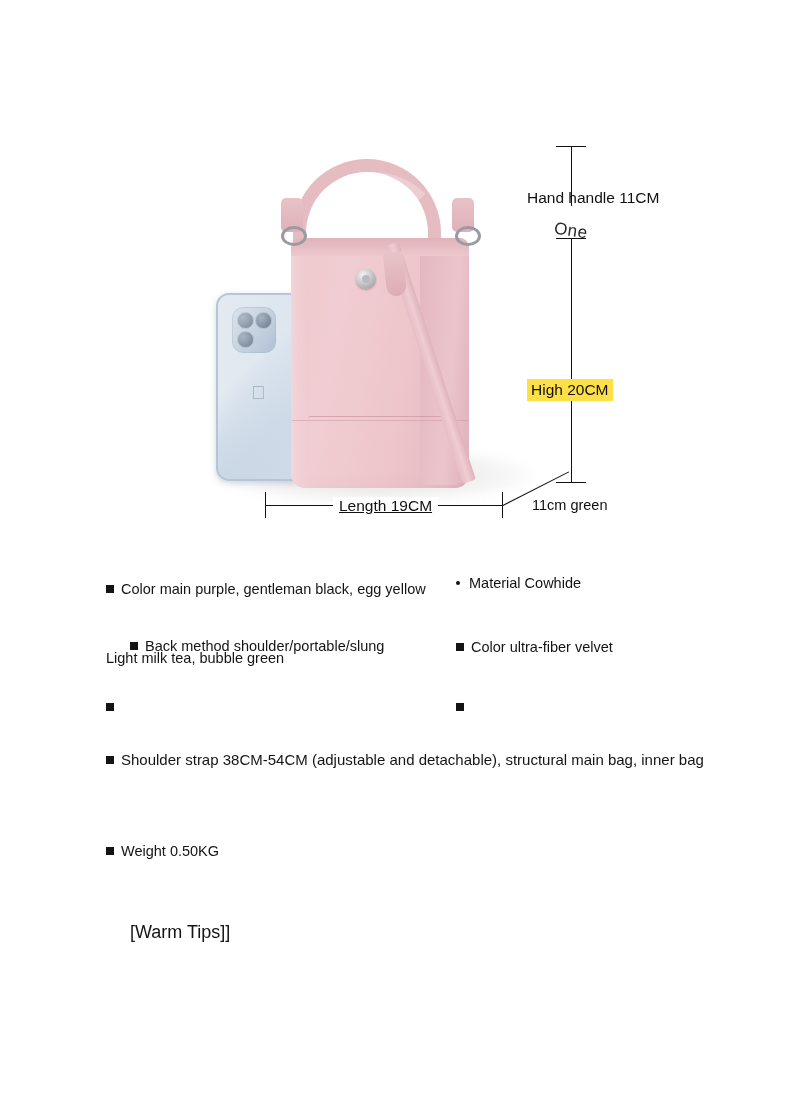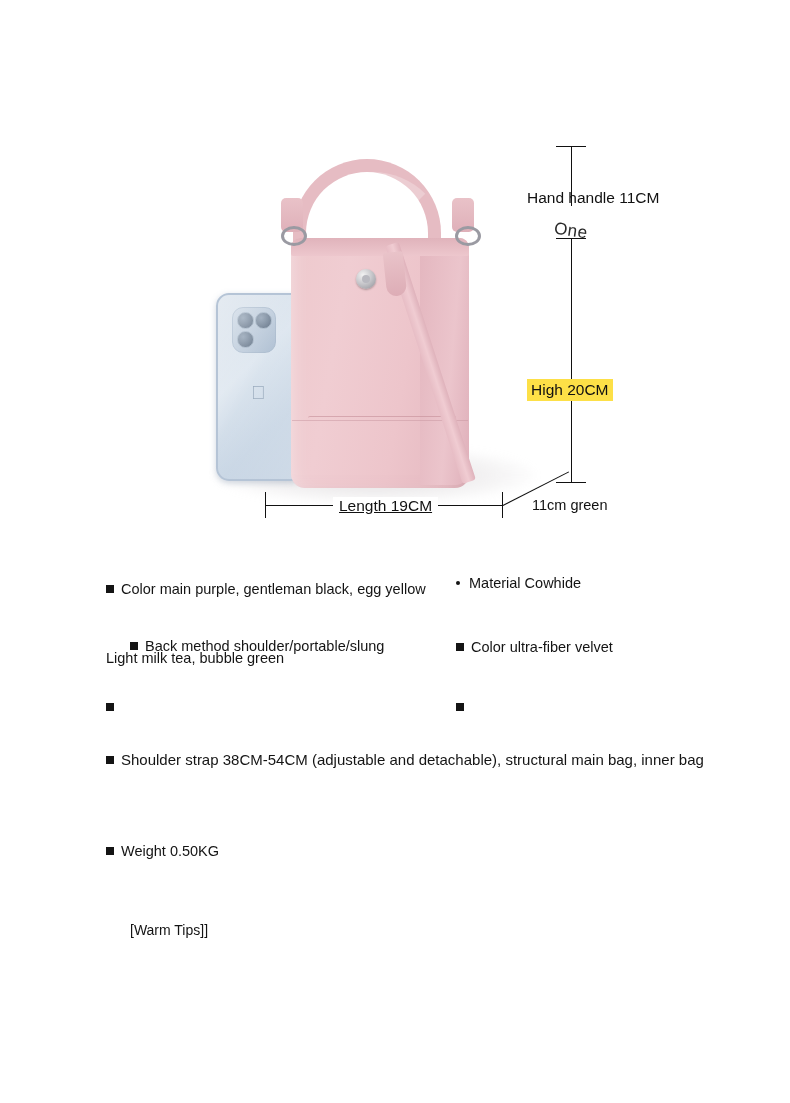--- a/index.html
+++ b/index.html
@@ -326,21 +326,21 @@
   }
 
   
   #warm-tips {
     position: absolute;
     left: 130px;
     top: 922px;
     width: 520px;
   }
   .tips-title {
-    font-size: 14px;
+    font-size: 18px;
     color: #141414;
     margin-bottom: 22px;
   }
   .tips-body {
     font-size: 13.5px;
     line-height: 1.48;
     color: #141414;
   }
 </style>
 </head>

